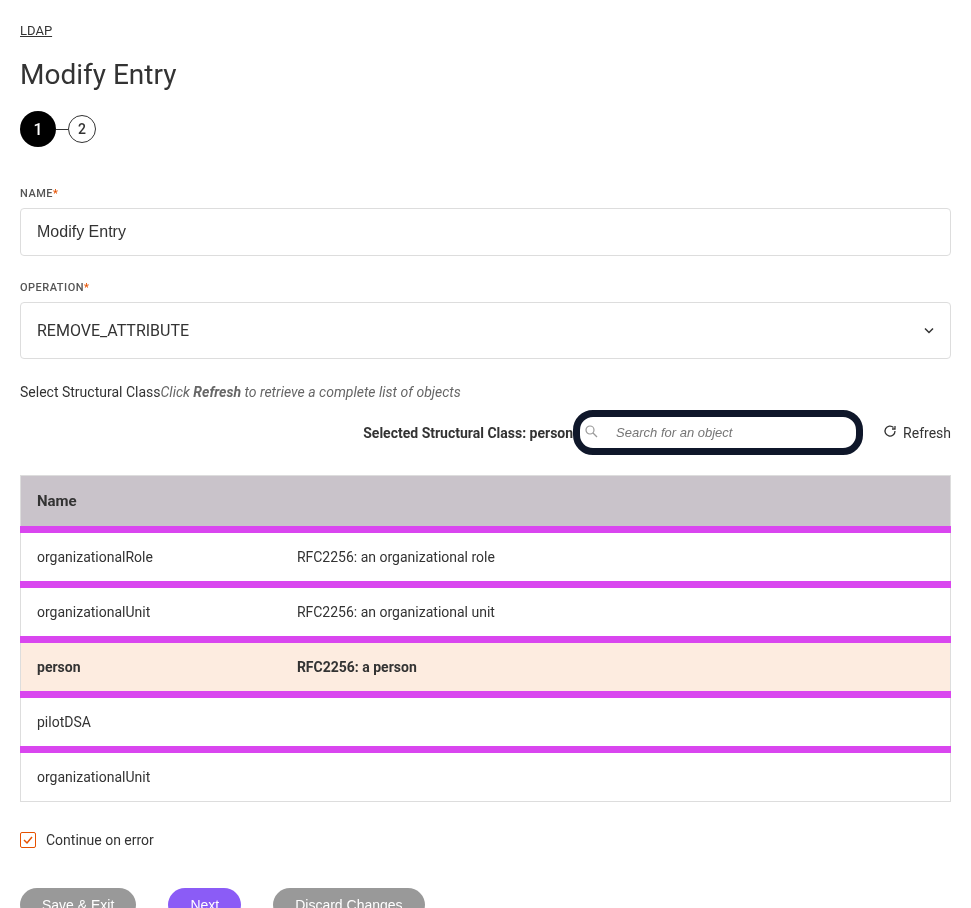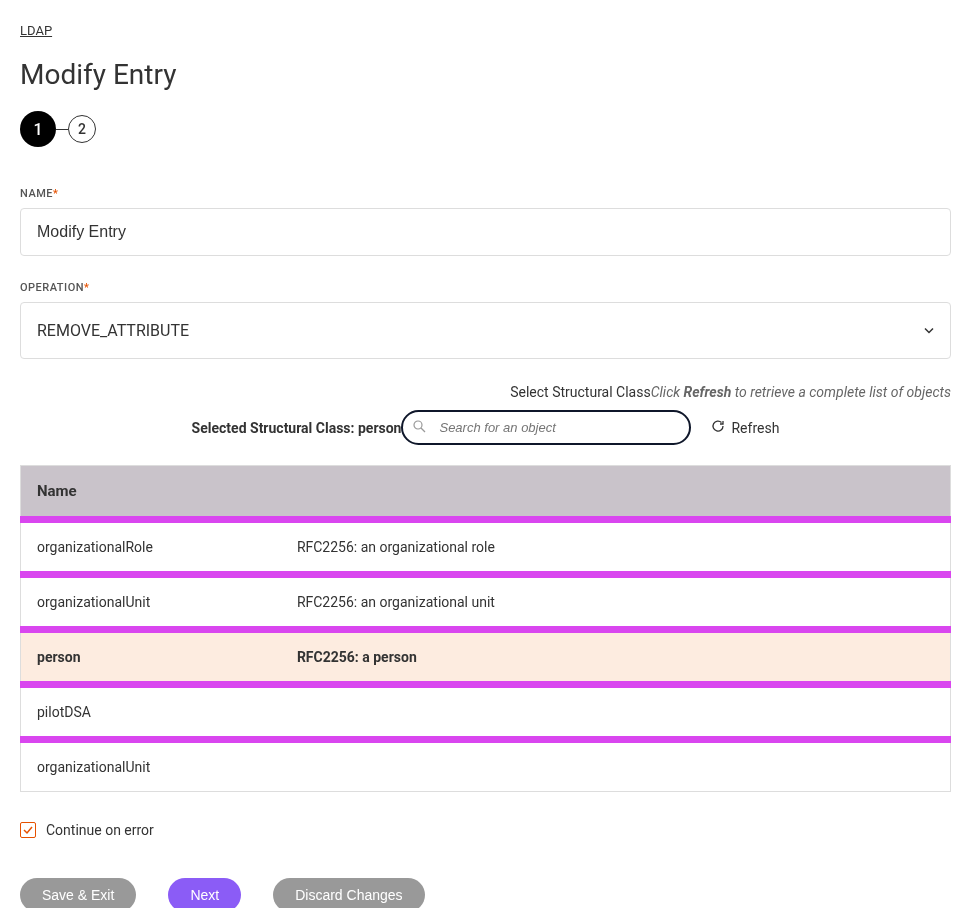--- a/index.html
+++ b/index.html
@@ -100,60 +100,60 @@
     }
     .select-chevron {
       position: absolute;
       right: 16px;
       top: 50%;
       transform: translateY(-50%);
       pointer-events: none;
     }
     .section-row {
       display: flex;
-      justify-content: flex-end;
+      justify-content: flex-start;
       align-items: center;
       margin-bottom: 10px;
     }
     .section-label {
       font-size: 14px;
       color: #333;
     }
     .hint-text {
       font-size: 14px;
       color: #666;
       font-style: italic;
     }
     .hint-text strong {
       font-weight: 700;
     }
     .selected-class-row {
       display: flex;
-      justify-content: center;
+      justify-content: flex-end;
       align-items: center;
       margin-bottom: 20px;
     }
     .selected-class-text {
       font-size: 14px;
       font-weight: 700;
       color: #333;
     }
     .search-refresh-group {
       display: flex;
       align-items: center;
       gap: 20px;
     }
     .search-wrapper {
       position: relative;
       display: flex;
       align-items: center;
     }
     .search-input {
       padding: 8px 12px 8px 36px;
-      border: 2px solid #0f172a;
+      border: 7px solid #0f172a;
       border-radius: 20px;
       font-size: 13px;
       font-style: italic;
       color: #999;
       width: 290px;
     }
     .search-icon {
       position: absolute;
       left: 12px;
       color: #999;

